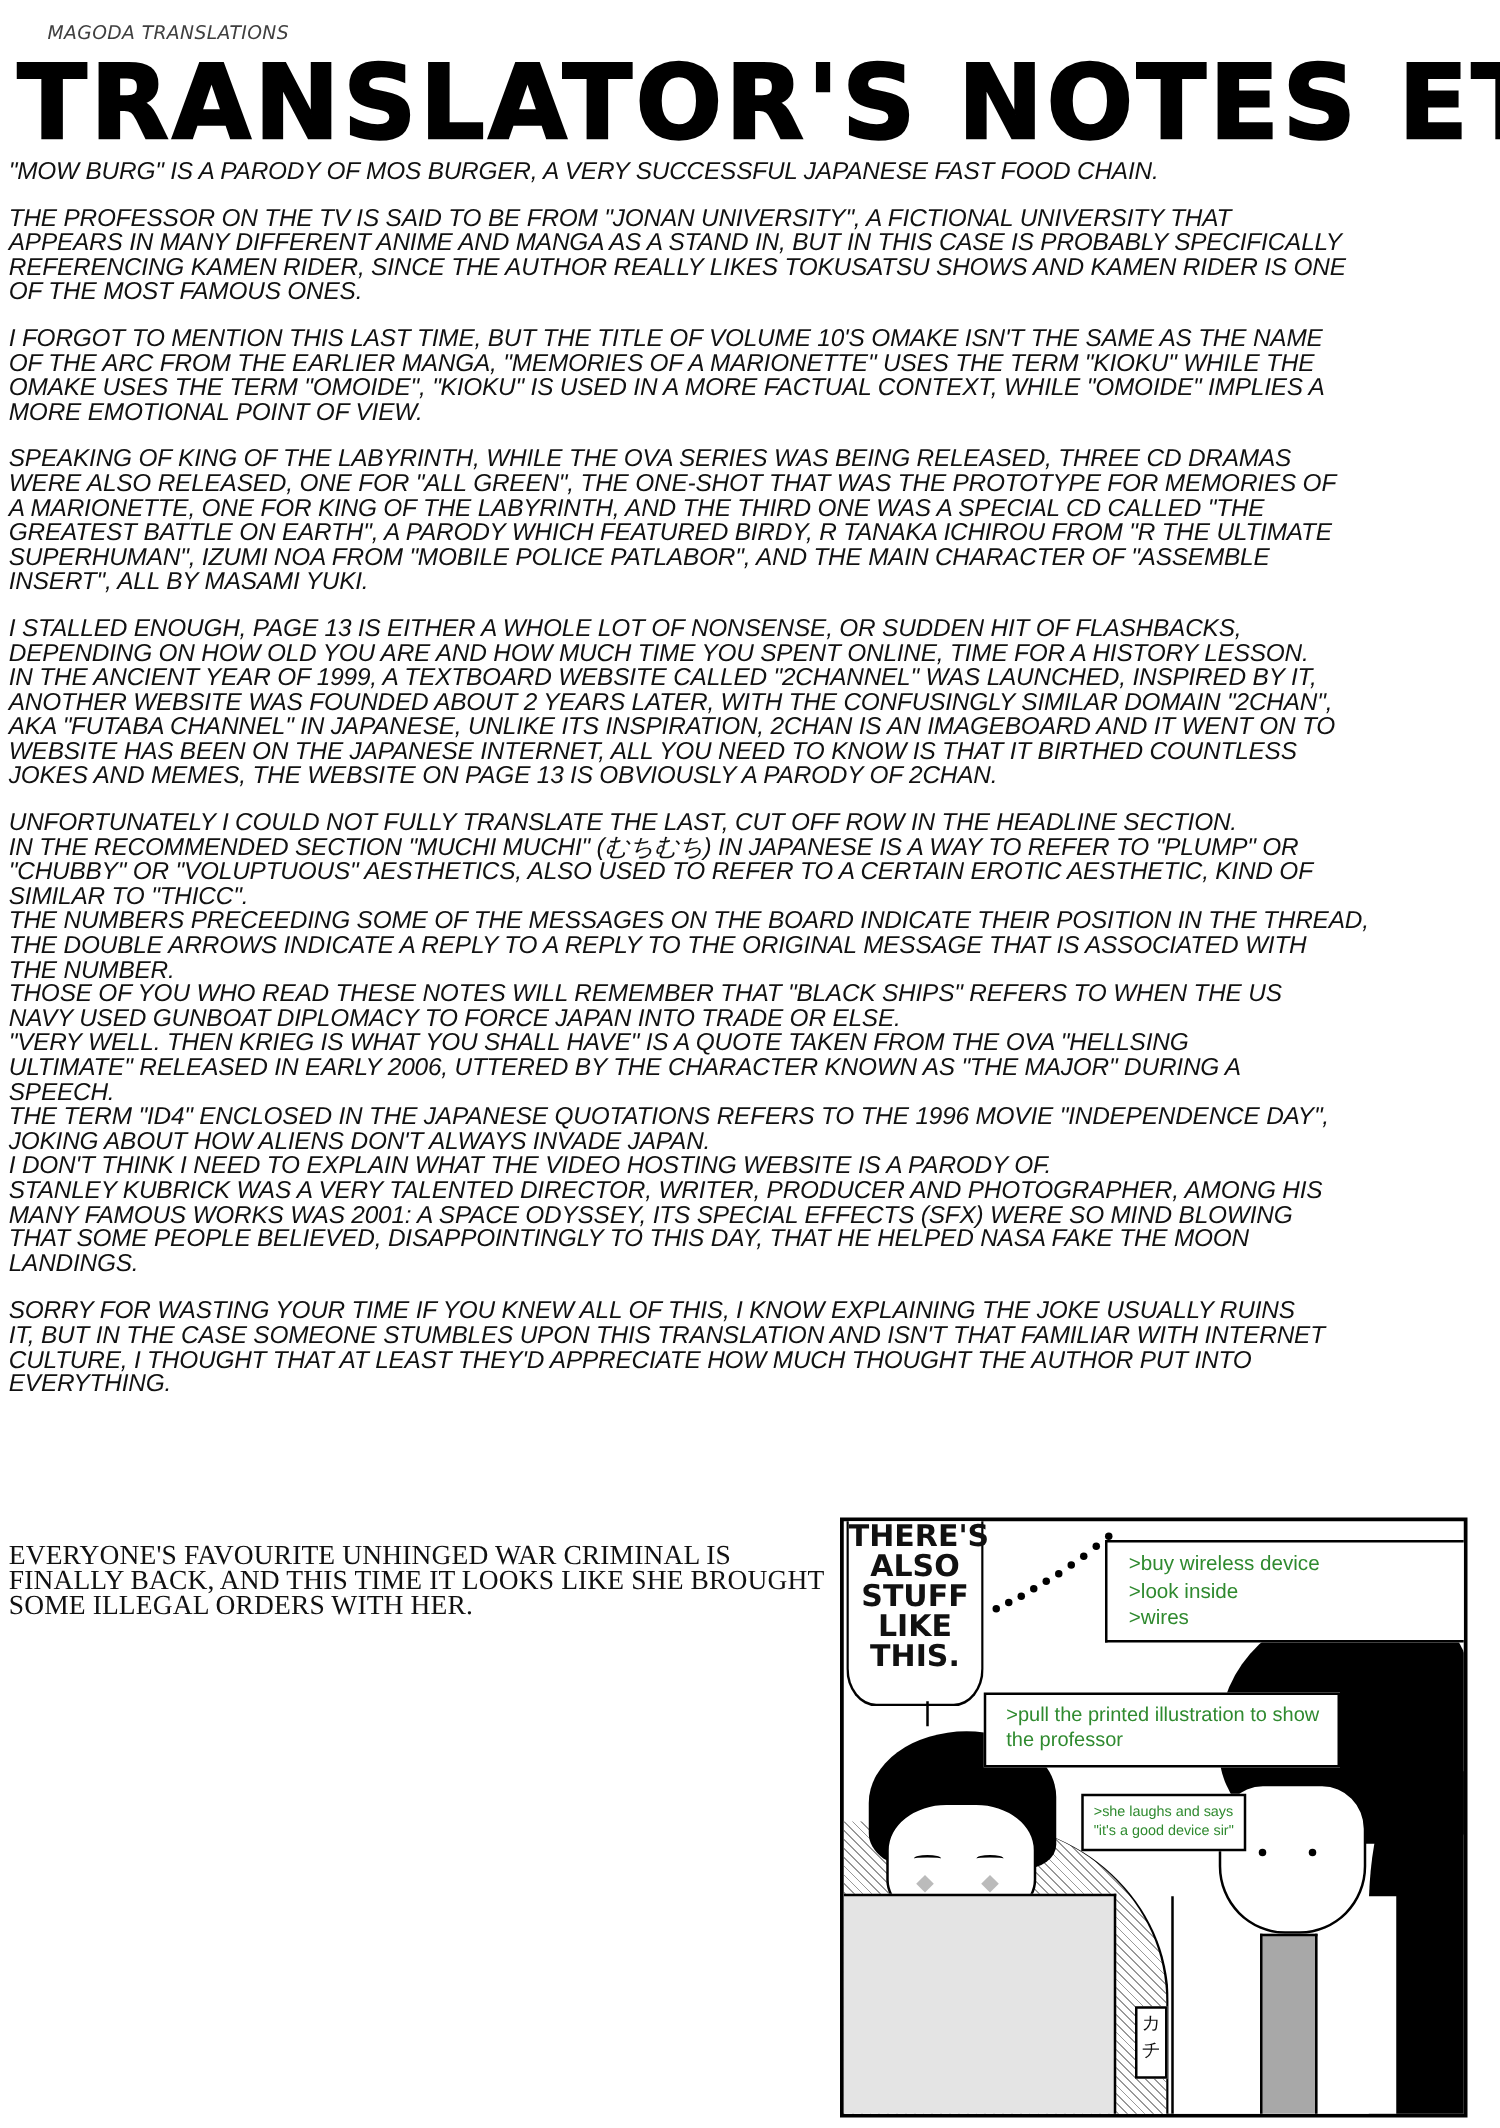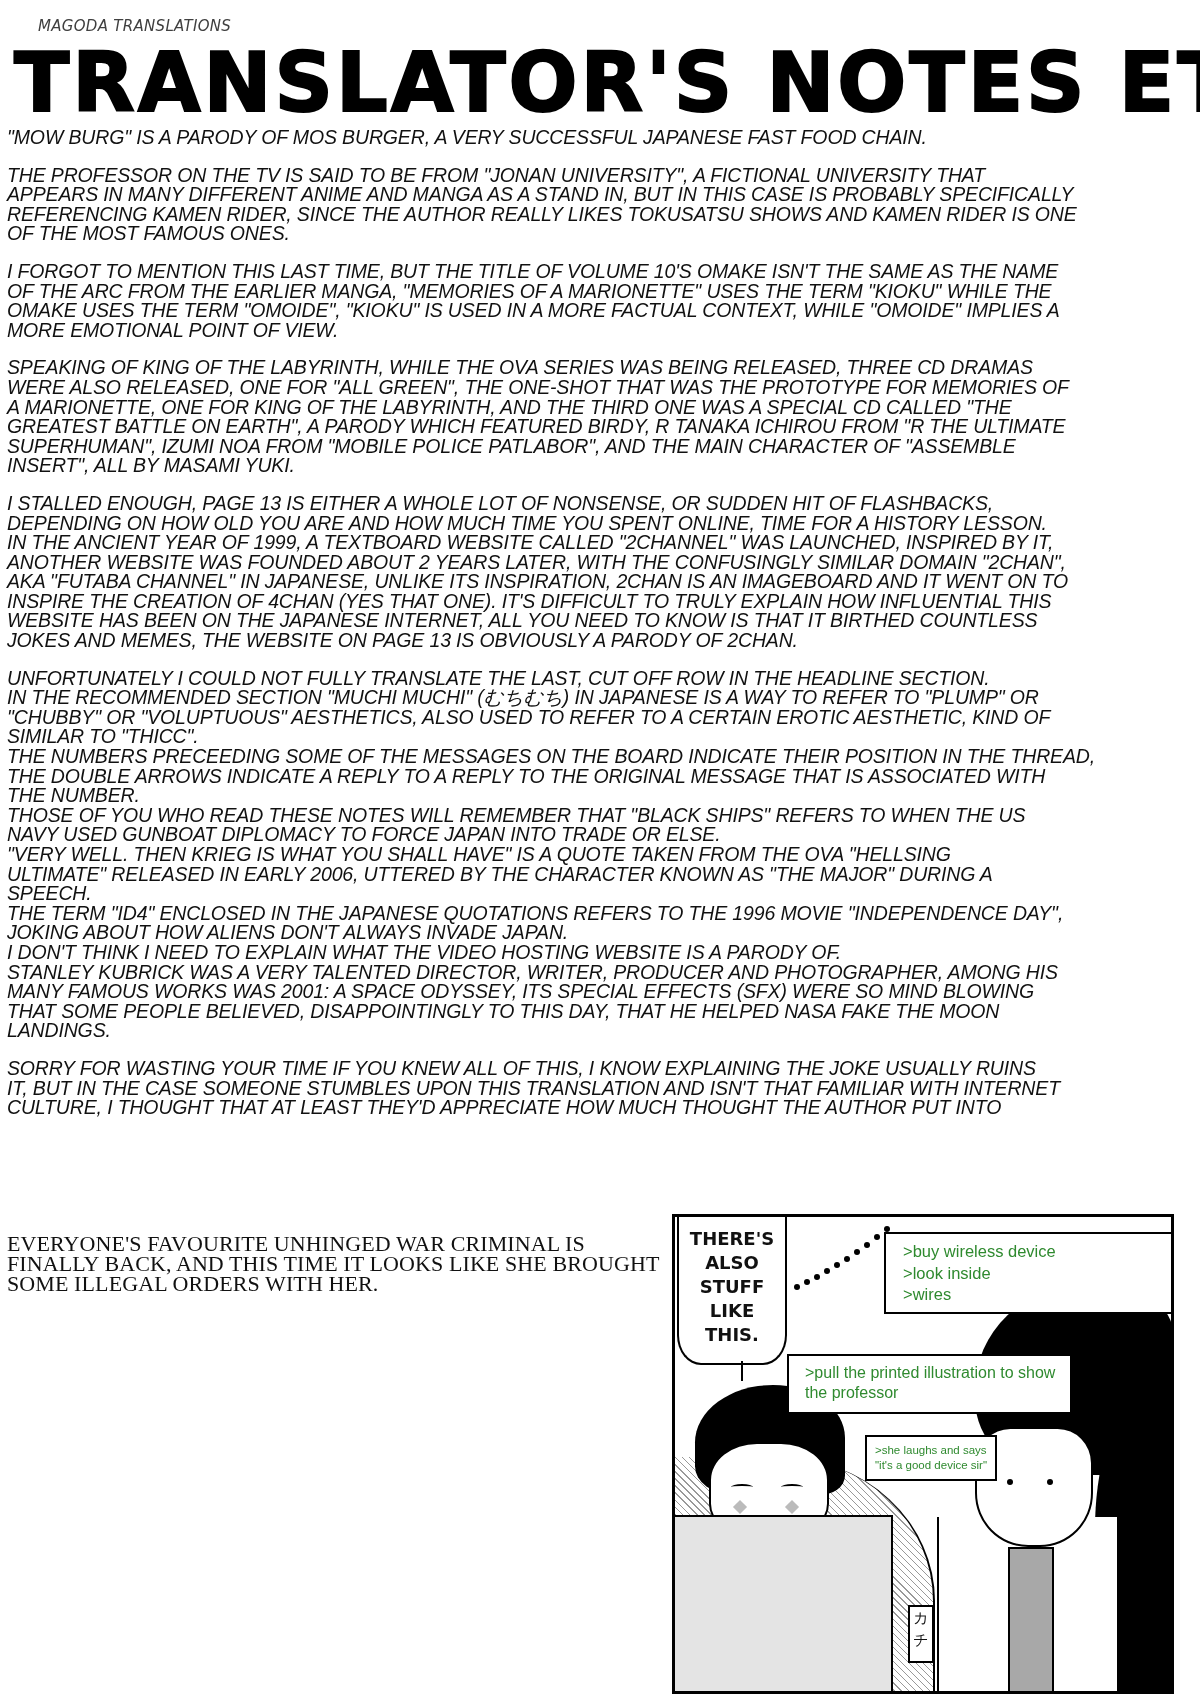--- a/index.html
+++ b/index.html
@@ -36,22 +36,22 @@
 
   
   .panel {
     position: absolute; left: 672px; top: 1214px; width: 502px; height: 480px;
     border: 3px solid #000; background: #fff; overflow: hidden;
   }
   .bubble {
     position: absolute; left: 2px; top: -2px; width: 110px; height: 150px;
     border: 2px solid #000; border-radius: 0 0 24px 24px / 0 0 30px 30px; background: #fff;
     border-top: none;
-    font-family: "DejaVu Sans", sans-serif; font-weight: bold; font-size: 18px;
-    line-height: 24px; text-align: center; text-transform: uppercase; padding-top: 12px;
+    font-family: "DejaVu Sans", sans-serif; font-weight: bold; font-size: 24px;
+    line-height: 24px; text-align: center; text-transform: uppercase; padding-top: 2px;
     z-index: 5;
   }
   .bubble .tail {
     position: absolute; left: 62px; bottom: -18px; width: 2px; height: 20px; background: #000;
   }
   .dots {
     position: absolute; left: 118px; top: 6px; width: 100px; height: 70px; z-index: 4;
   }
   .green-box {
     position: absolute; background: #fff; border: 2px solid #000;
@@ -109,21 +109,20 @@
       <span class="line">Greatest Battle on Earth", a parody which featured Birdy, R Tanaka Ichirou from "R the Ultimate</span>
       <span class="line">Superhuman", Izumi Noa from "Mobile Police Patlabor", and the main character of "Assemble</span>
       <span class="line">Insert", all by Masami Yuki.</span>
     </div>
     <div class="para">
       <span class="line">I stalled enough, page 13 is either a whole lot of nonsense, or sudden hit of flashbacks,</span>
       <span class="line">depending on how old you are and how much time you spent online, time for a history lesson.</span>
       <span class="line">In the ancient year of 1999, a textboard website called "2channel" was launched, inspired by it,</span>
       <span class="line">another website was founded about 2 years later, with the confusingly similar domain "2chan",</span>
       <span class="line">aka "Futaba Channel" in Japanese, unlike its inspiration, 2chan is an imageboard and it went on to</span>
-      <span class="line">inspire the creation of 4chan (yes that one). It's difficult to truly explain how influential this</span>
       <span class="line">website has been on the Japanese internet, all you need to know is that it birthed countless</span>
       <span class="line">jokes and memes, the website on page 13 is obviously a parody of 2chan.</span>
     </div>
     <div class="para">
       <span class="line">Unfortunately I could not fully translate the last, cut off row in the headline section.</span>
       <span class="line">In the recommended section "muchi muchi" (むちむち) in Japanese is a way to refer to "plump" or</span>
       <span class="line">"chubby" or "voluptuous" aesthetics, also used to refer to a certain erotic aesthetic, kind of</span>
       <span class="line">similar to "thicc".</span>
       <span class="line">The numbers preceeding some of the messages on the board indicate their position in the thread,</span>
       <span class="line">the double arrows indicate a reply to a reply to the original message that is associated with</span>
@@ -138,20 +137,21 @@
       <span class="line">I don't think I need to explain what the video hosting website is a parody of.</span>
       <span class="line">Stanley Kubrick was a very talented director, writer, producer and photographer, among his</span>
       <span class="line">many famous works was 2001: A Space Odyssey, its special effects (SFX) were so mind blowing</span>
       <span class="line">that some people believed, disappointingly to this day, that he helped NASA fake the moon</span>
       <span class="line">landings.</span>
     </div>
     <div class="para">
       <span class="line">Sorry for wasting your time if you knew all of this, I know explaining the joke usually ruins</span>
       <span class="line">it, but in the case someone stumbles upon this translation and isn't that familiar with internet</span>
       <span class="line">culture, I thought that at least they'd appreciate how much thought the author put into</span>
+      <span class="line">everything.</span>
     </div>
   </div>
 
   <div class="closing">
     <span class="line">Everyone's favourite unhinged war criminal is</span>
     <span class="line">finally back, and this time it looks like she brought</span>
     <span class="line">some illegal orders with her.</span>
   </div>
 
   <div class="panel">

